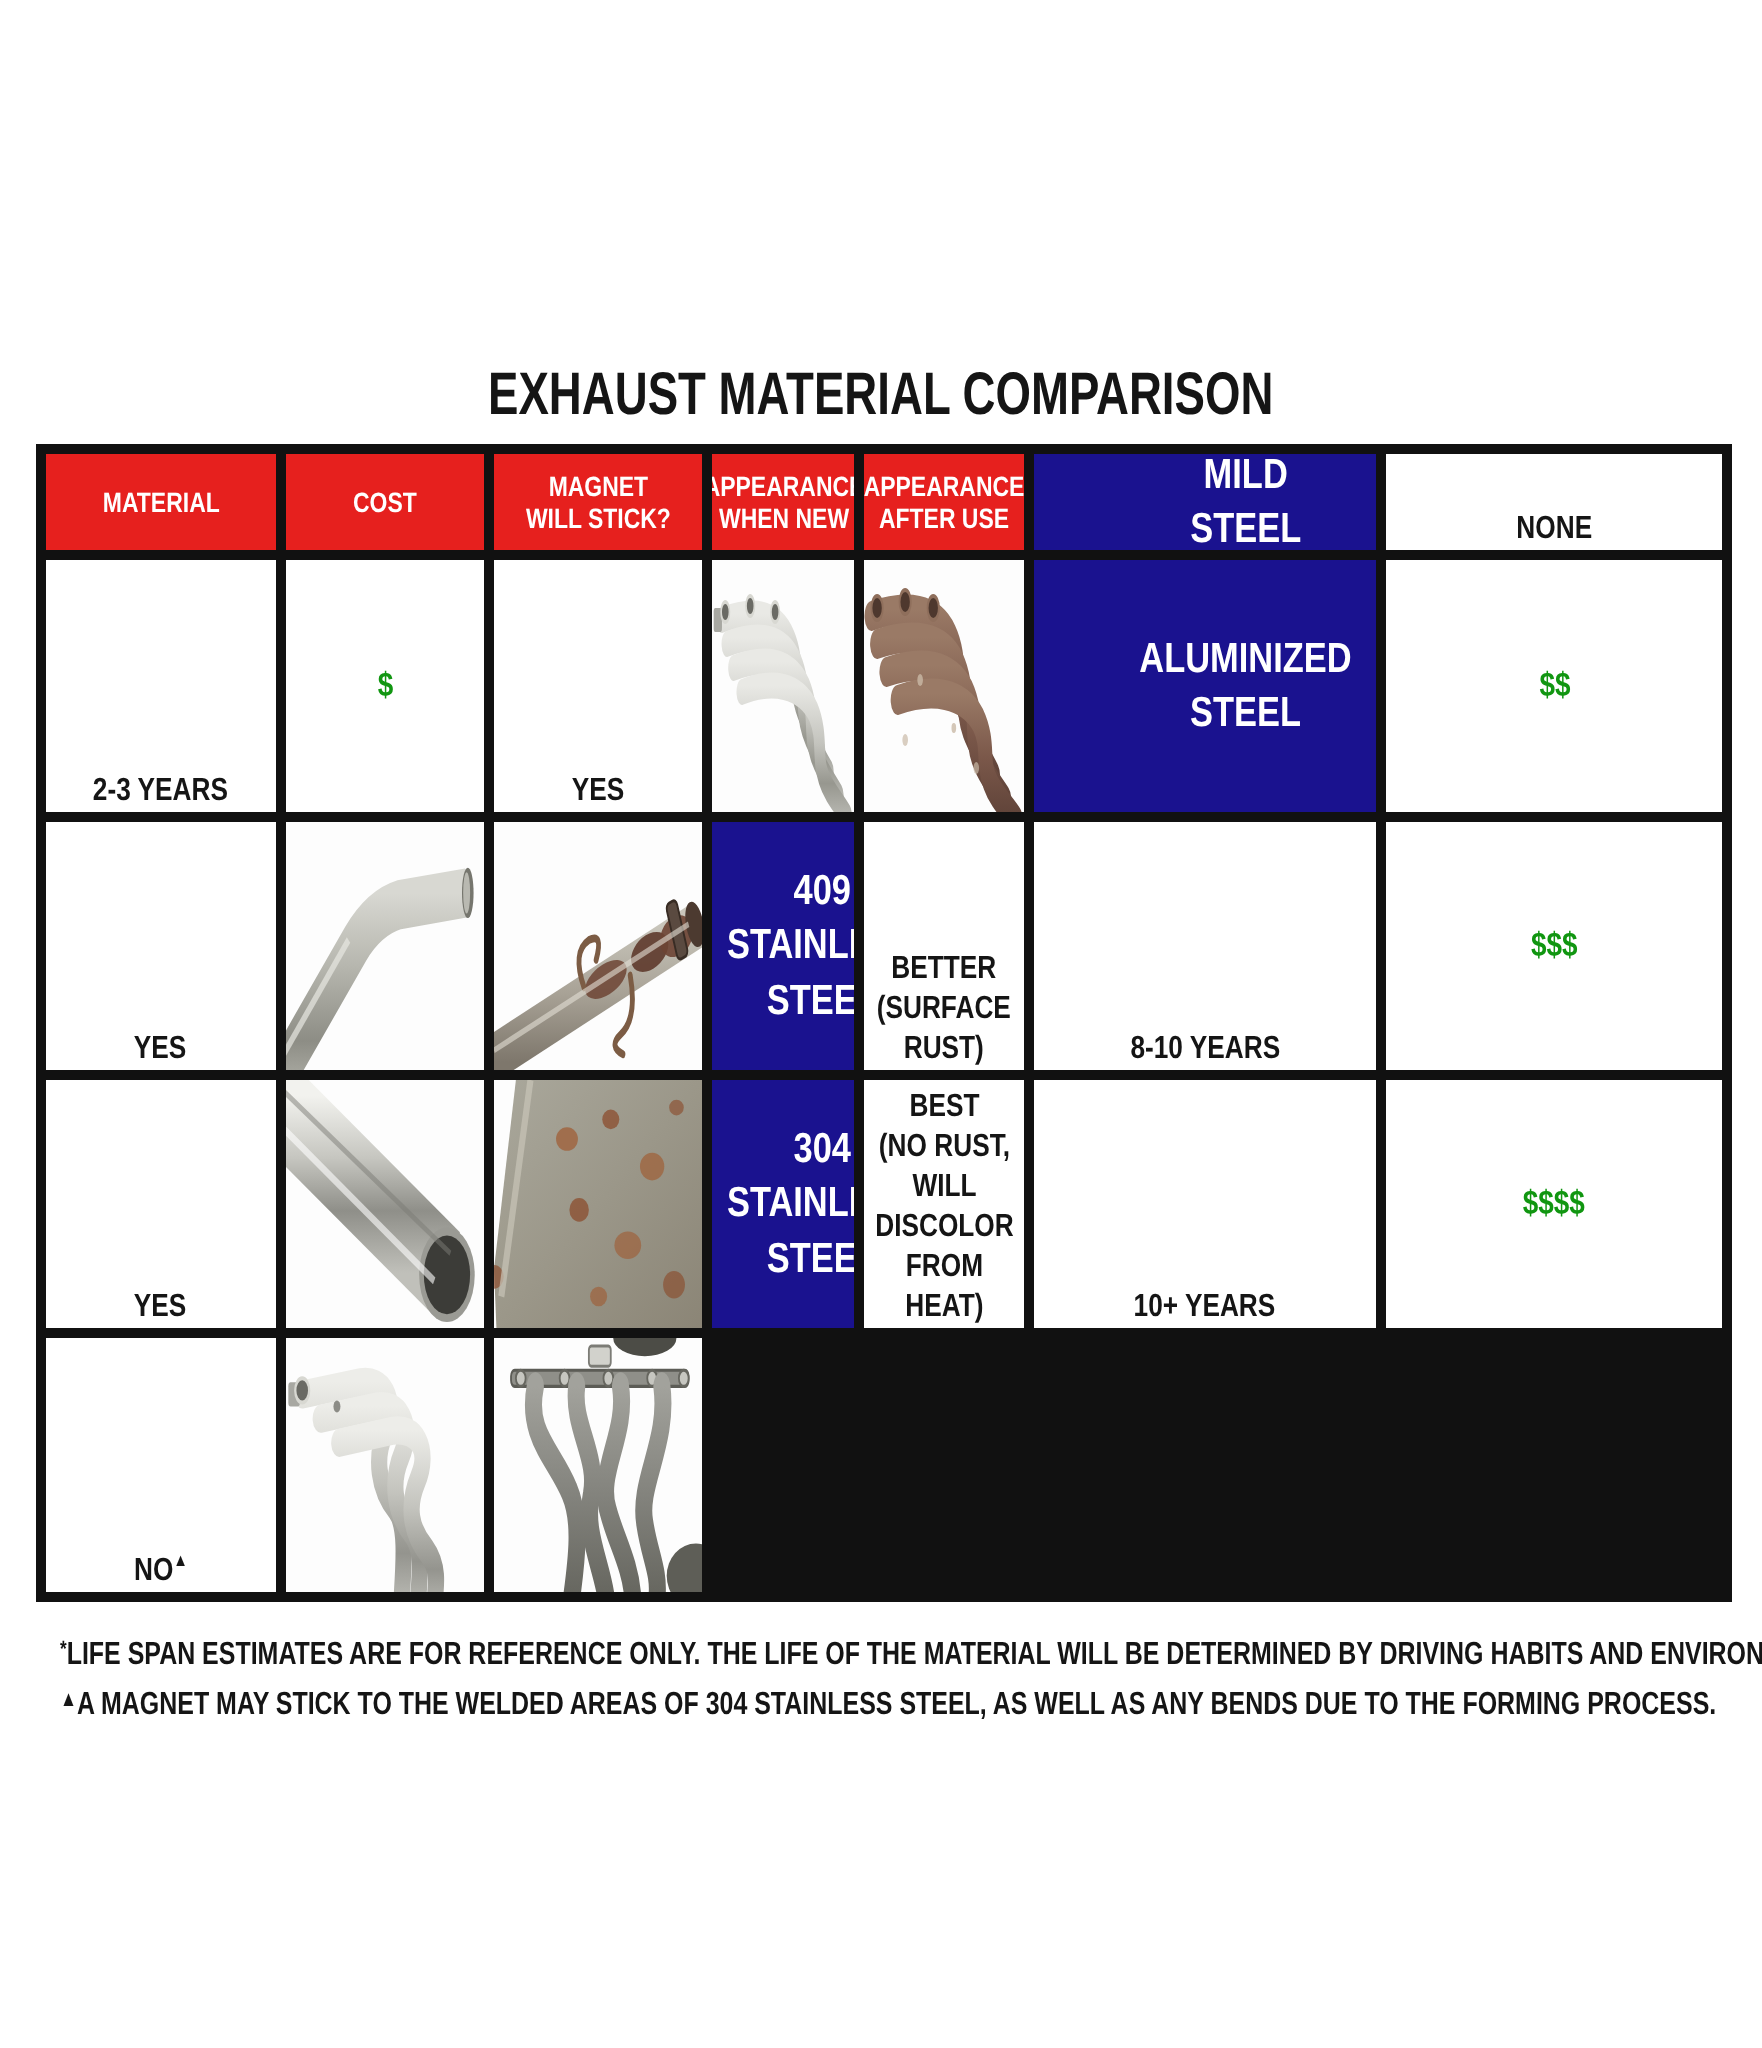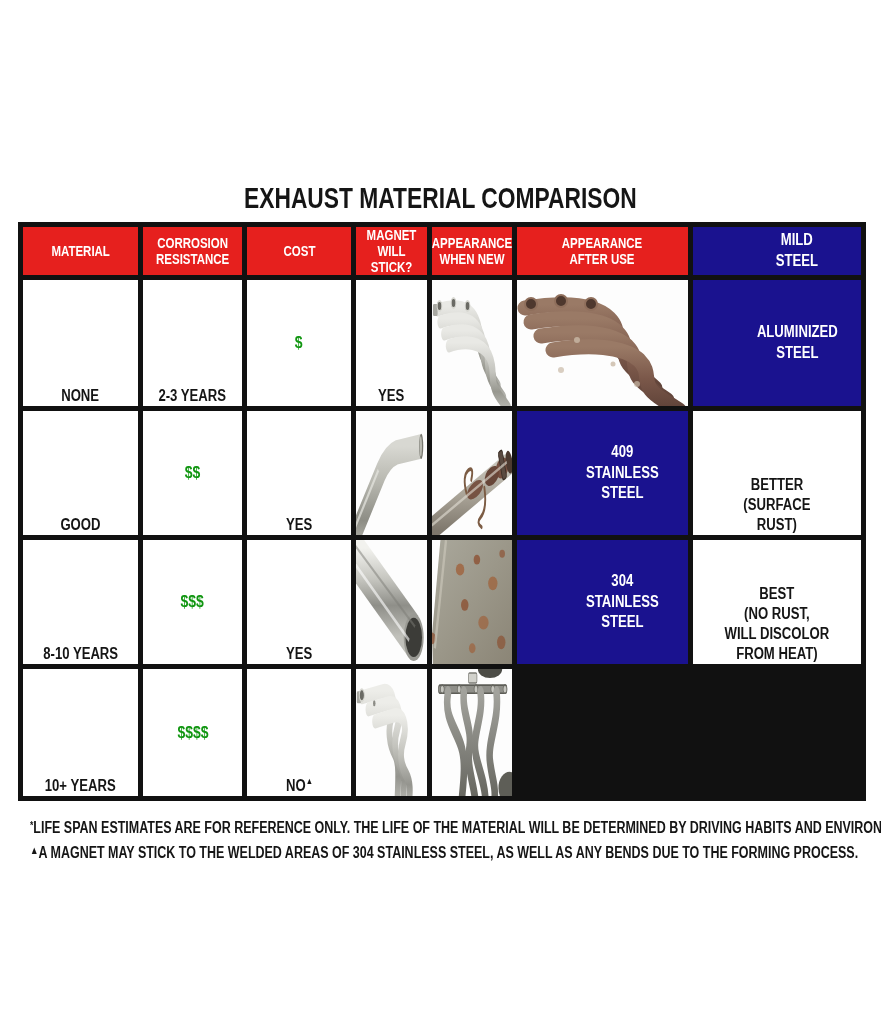--- a/index.html
+++ b/index.html
@@ -14,21 +14,21 @@
   .title .cz{display:inline-block;transform:scaleX(0.76);}
   .tbl{
     position:absolute;top:222px;left:18px;
     display:grid;
     grid-template-columns:115px 99px 104px 71px 80px 171px 168px;
     grid-template-rows:48px 126px 124px 124px 127px;
     gap:5px;background:#111111;border:5px solid #111111;
   }
   .cell{display:flex;align-items:center;justify-content:center;text-align:center;background:#ffffff;overflow:hidden;}
   .hcell{background:#e6201e;color:#ffffff;font-size:14px;font-weight:bold;line-height:1.15;}
-  .mcell{background:#1a128f;color:#ffffff;font-size:16px;font-weight:bold;line-height:1.3;padding-left:40px;}
+  .mcell{background:#1a128f;color:#ffffff;font-size:21px;font-weight:bold;line-height:1.3;padding-left:40px;}
   .dcell{color:#151515;font-size:16px;font-weight:bold;line-height:1.25;align-items:flex-end;}
   .ccell{color:#119611;font-size:17px;font-weight:bold;}
   .pcell{padding:0;background:#ffffff;}
   .pcell svg{display:block;width:100%;height:100%;}
   .cz{display:inline-block;transform:scaleX(0.82);white-space:pre-line;}
   .supmark{font-size:9px;vertical-align:7px;letter-spacing:0;}
   .fnotes{position:absolute;left:30px;top:814px;width:830px;color:#151515;}
   .fnline{font-size:16px;font-weight:bold;line-height:23px;white-space:nowrap;}
   .fnline .cz{transform:scaleX(0.78);transform-origin:left center;white-space:nowrap;}
   .fnmark{font-size:11px;vertical-align:4px;}
@@ -41,24 +41,20 @@
   <div class="title">
     <span class="cz">EXHAUST MATERIAL COMPARISON</span>
   </div>
 
   <div class="tbl">
 
     <div class="cell hcell">
         <span class="cz">MATERIAL</span>
       </div>
     <div class="cell hcell">
-        <span class="cz">CORROSION
-RESISTANCE</span>
-      </div>
-    <div class="cell hcell">
         <span class="cz">COST</span>
       </div>
     <div class="cell hcell">
         <span class="cz">MAGNET
 WILL STICK?</span>
       </div>
     <div class="cell hcell">
         <span class="cz">APPEARANCE
 WHEN NEW</span>
       </div>
@@ -124,23 +120,20 @@
         <circle cx="60" cy="60" r="3" fill="#c9b9a6" opacity="0.8"></circle>
           <circle cx="96" cy="84" r="2.5" fill="#c9b9a6" opacity="0.8"></circle>
         <circle cx="44" cy="90" r="3" fill="#c9b9a6" opacity="0.7"></circle>
           <circle cx="120" cy="104" r="3" fill="#c9b9a6" opacity="0.7"></circle>
       </svg>
     </div>
 
     <div class="cell mcell">
         <span class="cz">ALUMINIZED
 STEEL</span>
-      </div>
-    <div class="cell dcell">
-        <span class="cz">GOOD</span>
       </div>
     <div class="cell ccell">
         <span class="cz">$$</span>
       </div>
     <div class="cell dcell">
         <span class="cz"><span>YES</span><span class="supmark"></span></span>
       </div>
     <div class="cell pcell">
       <svg viewBox="0 0 171 126" preserveAspectRatio="none" aria-hidden="true">
         <defs>

